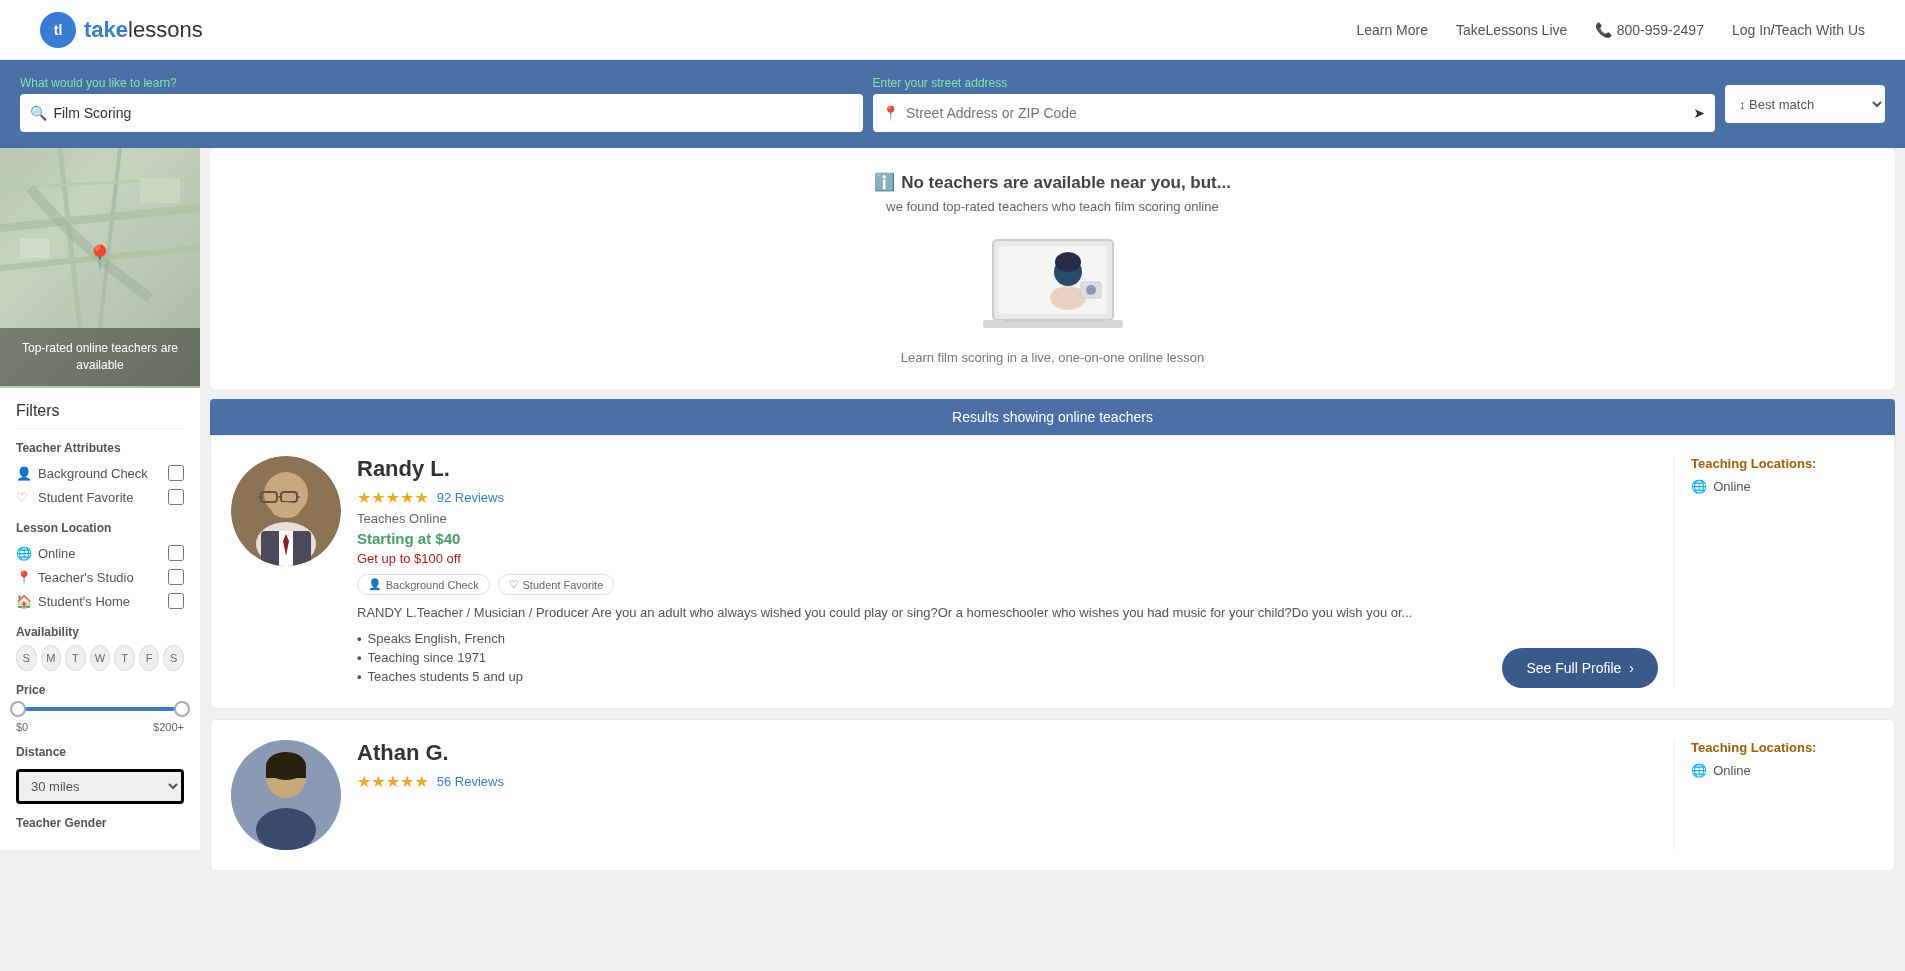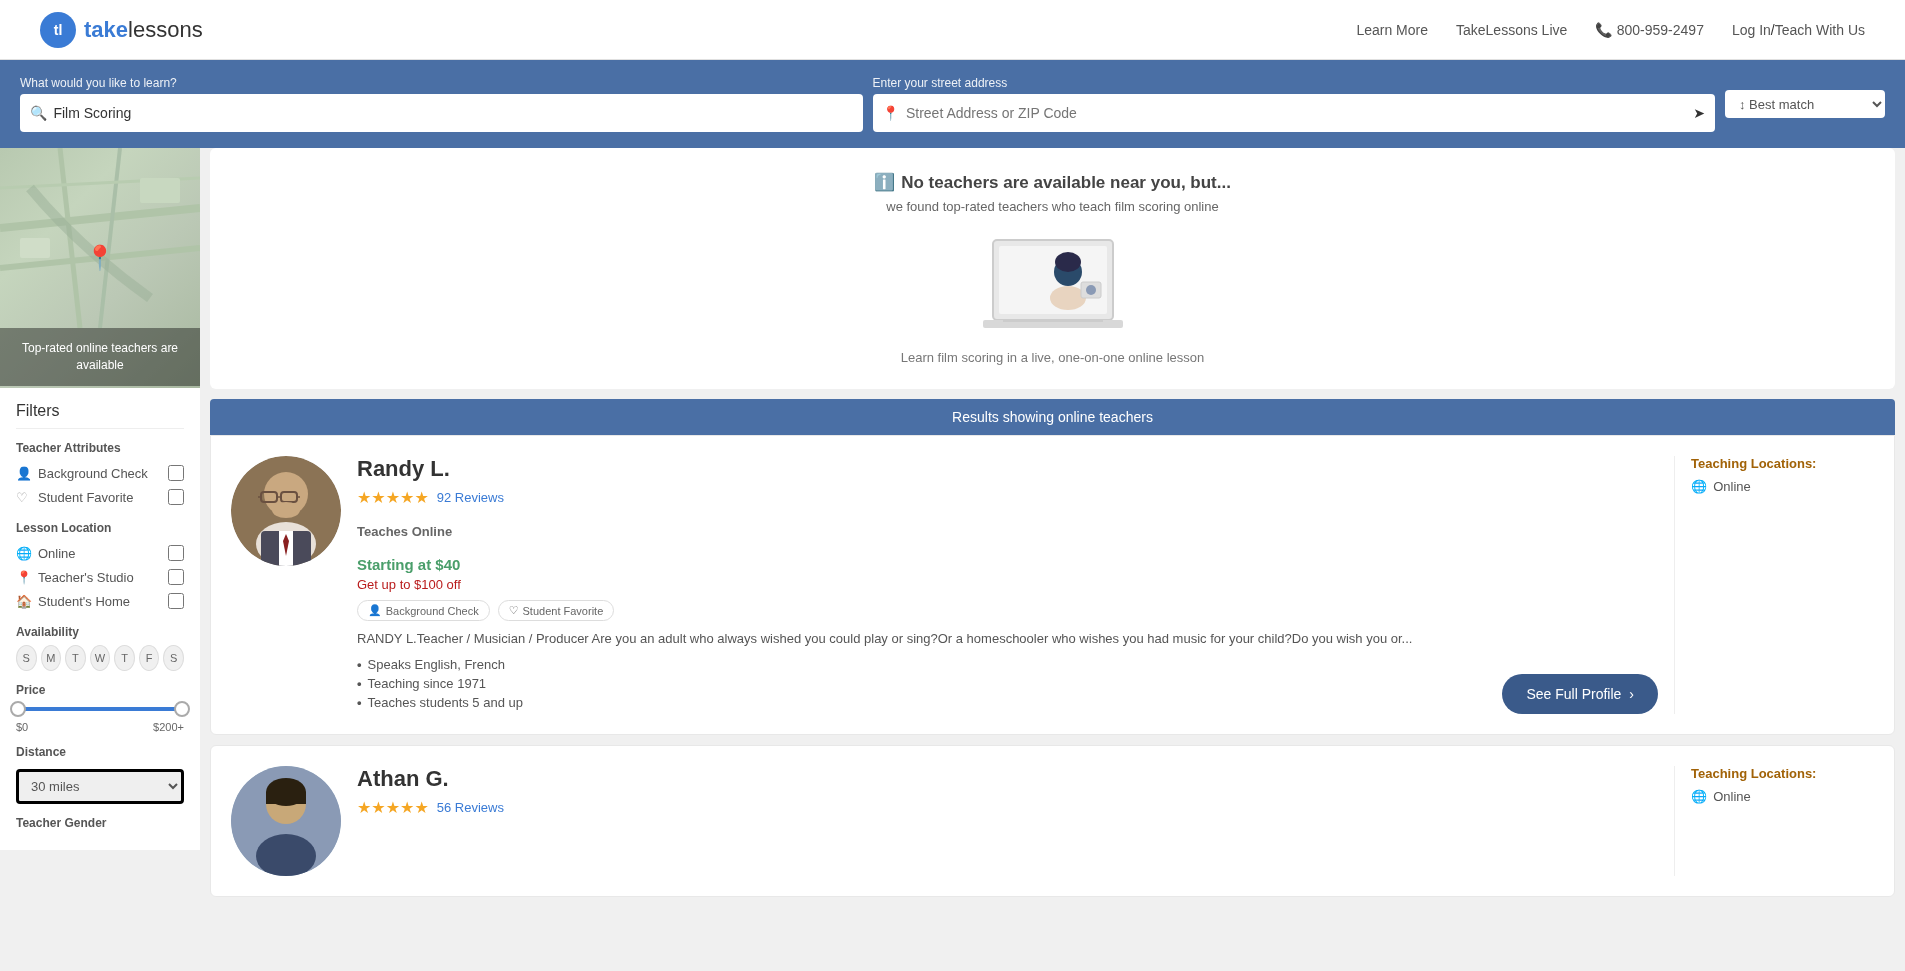--- a/index.html
+++ b/index.html
@@ -13,25 +13,25 @@
     .logo-text span { color: #3a7bd5; font-weight: bold; }
     .logo-text strong { color: #333; font-weight: 400; }
     .nav { display: flex; align-items: center; gap: 28px; }
     .nav a { color: #555; text-decoration: none; font-size: 14px; }
     .nav .phone { display: flex; align-items: center; gap: 4px; color: #555; }
     .nav .auth { display: flex; align-items: center; }
 
     
     .search-bar { background: #4a6fa5; padding: 16px 20px; display: flex; gap: 10px; align-items: center; }
     .search-group { display: flex; flex-direction: column; gap: 4px; flex: 1; }
-    .search-group label { color: #ffffff; font-size: 12px; opacity: 0.9; }
+    .search-group label { color: #86efac; font-size: 12px; opacity: 0.9; }
     .search-input-wrap { background: #fff; border-radius: 4px; display: flex; align-items: center; padding: 0 10px; height: 38px; gap: 6px; }
     .search-input-wrap input { border: none; outline: none; flex: 1; font-size: 14px; color: #333; }
     .search-input-icon { color: #999; font-size: 14px; }
-    .sort-select { background: #fff; border: none; border-radius: 4px; padding: 0 10px; height: 28px; font-size: 13px; color: #555; outline: none; cursor: pointer; min-width: 160px; }
+    .sort-select { background: #fff; border: none; border-radius: 4px; padding: 0 10px; height: 38px; font-size: 13px; color: #555; outline: none; cursor: pointer; min-width: 160px; }
     .sidebar { width: 200px; min-width: 200px; background: #f0f0f0; }
     .content-area { flex: 1; background: #f0f0f0; padding: 0 10px; }
 
     
     .map-container { width: 200px; height: 240px; background: #c8d4c0; position: relative; overflow: hidden; }
     .map-bg { width: 100%; height: 100%; background: linear-gradient(135deg, #b8c9b0 0%, #c5d5bd 30%, #bbc8b5 60%, #a8b8a0 100%); position: relative; }
     .map-overlay { position: absolute; bottom: 2px; left: 0; right: 0; background: rgba(0,0,0,0.4); color: #fff; text-align: center; padding: 12px 10px; font-size: 12px; line-height: 1.4; }
     .map-pin { position: absolute; top: 40%; left: 50%; transform: translateX(-50%); font-size: 24px; color: #555; }
 
     
@@ -61,21 +61,21 @@
 
     .results-header { background: #4a6fa5; color: #fff; text-align: center; padding: 10px; font-size: 14px; border-radius: 4px 4px 0 0; }
 
     
     .teacher-card { background: #fff; border: 1px solid #e8e8e8; border-radius: 0 0 6px 6px; margin-bottom: 10px; padding: 20px; display: flex; gap: 16px; }
     .teacher-avatar { width: 110px; min-width: 110px; height: 110px; border-radius: 50%; overflow: hidden; background: #ddd; }
     .teacher-main { flex: 1; }
     .teacher-name { font-size: 22px; font-weight: 600; color: #333; margin-bottom: 6px; }
     .stars { color: #f5a623; font-size: 16px; }
     .reviews-count { color: #3a7bd5; font-size: 13px; margin-left: 4px; }
-    .teaches-online { color: #666; font-size: 13px; margin: 17px 0; font-weight: bold; }
+    .teaches-online { color: #666; font-size: 13px; margin: 4px 0; }
     .price-line { color: #4a9e6a; font-size: 15px; font-weight: 700; margin: 4px 0; }
     .discount-line { color: #b91c1c; font-size: 13px; font-weight: 500; }
     .badges { display: flex; gap: 8px; margin: 8px 0; flex-wrap: wrap; }
     .badge { display: flex; align-items: center; gap: 4px; border: 1px solid #ddd; border-radius: 20px; padding: 3px 10px; font-size: 11px; color: #666; }
     .badge-icon { font-size: 11px; }
     .teacher-bio { color: #555; font-size: 13px; line-height: 1.5; margin: 8px 0; }
     .teacher-info-list { list-style: none; }
     .teacher-info-list li { display: flex; align-items: center; gap: 6px; color: #555; font-size: 13px; margin-bottom: 4px; }
     .bullet { color: #555; font-weight: bold; }
     .teacher-sidebar { min-width: 200px; border-left: 1px solid #eee; padding-left: 16px; }

